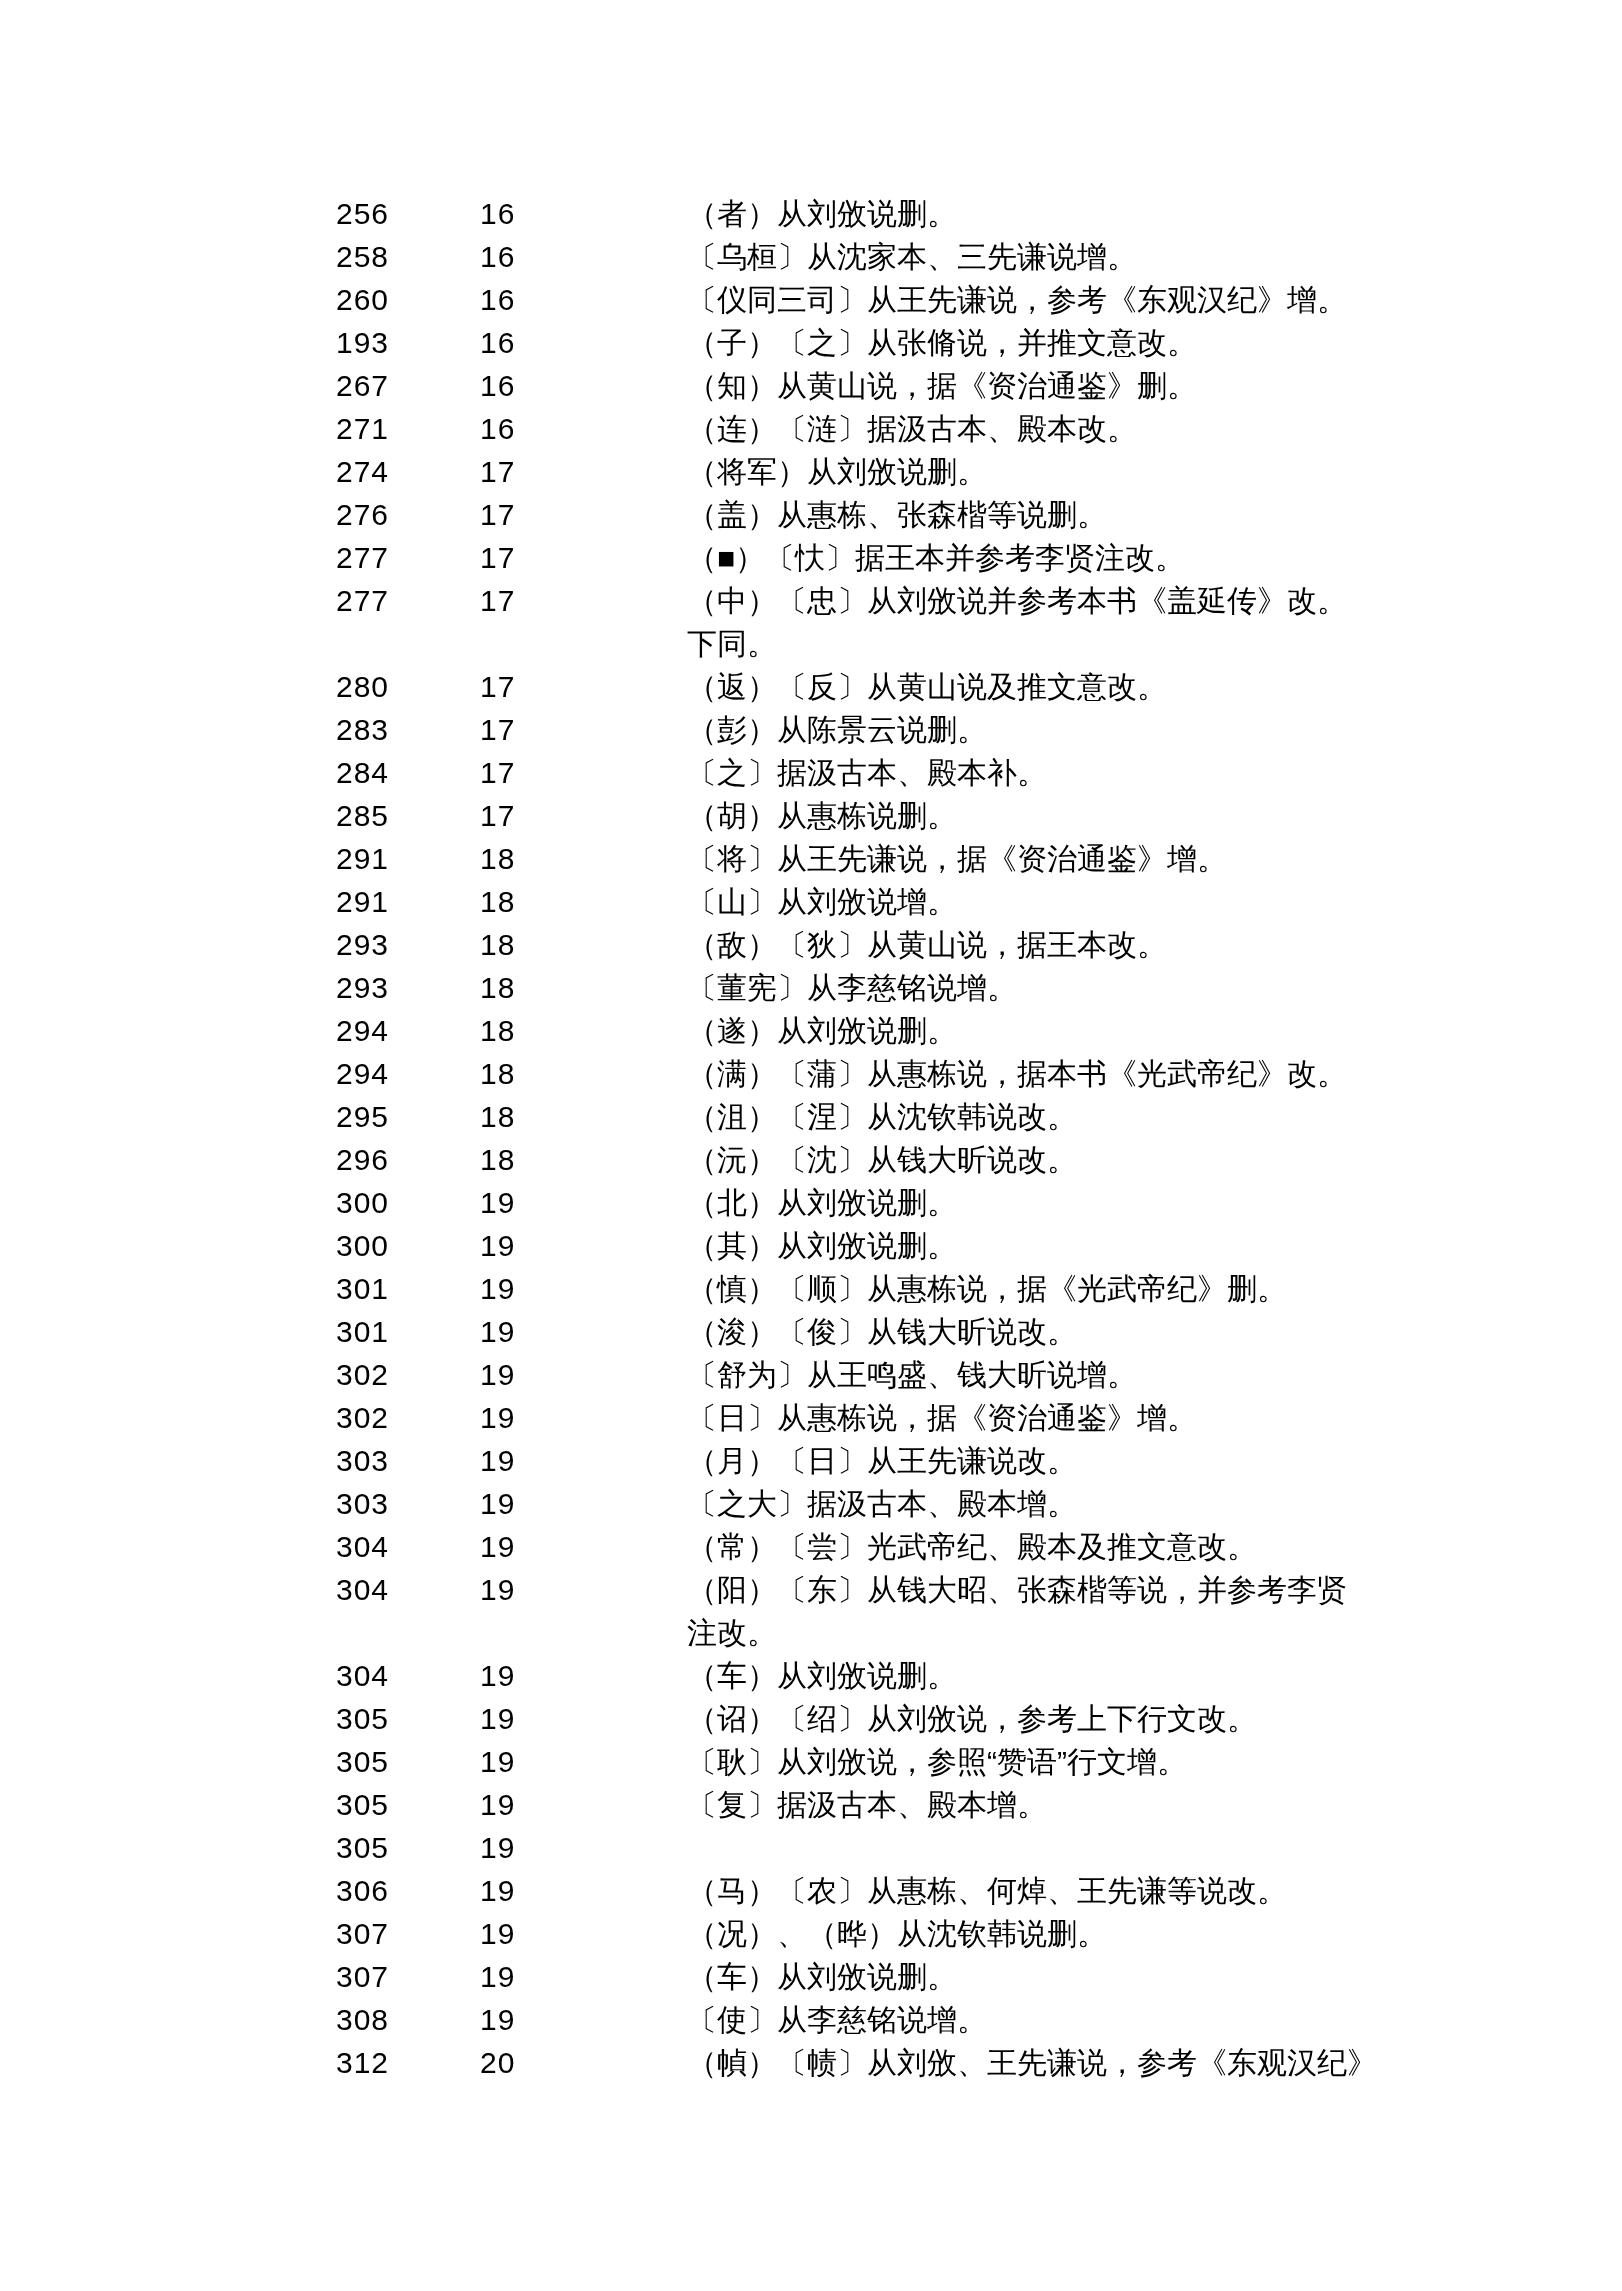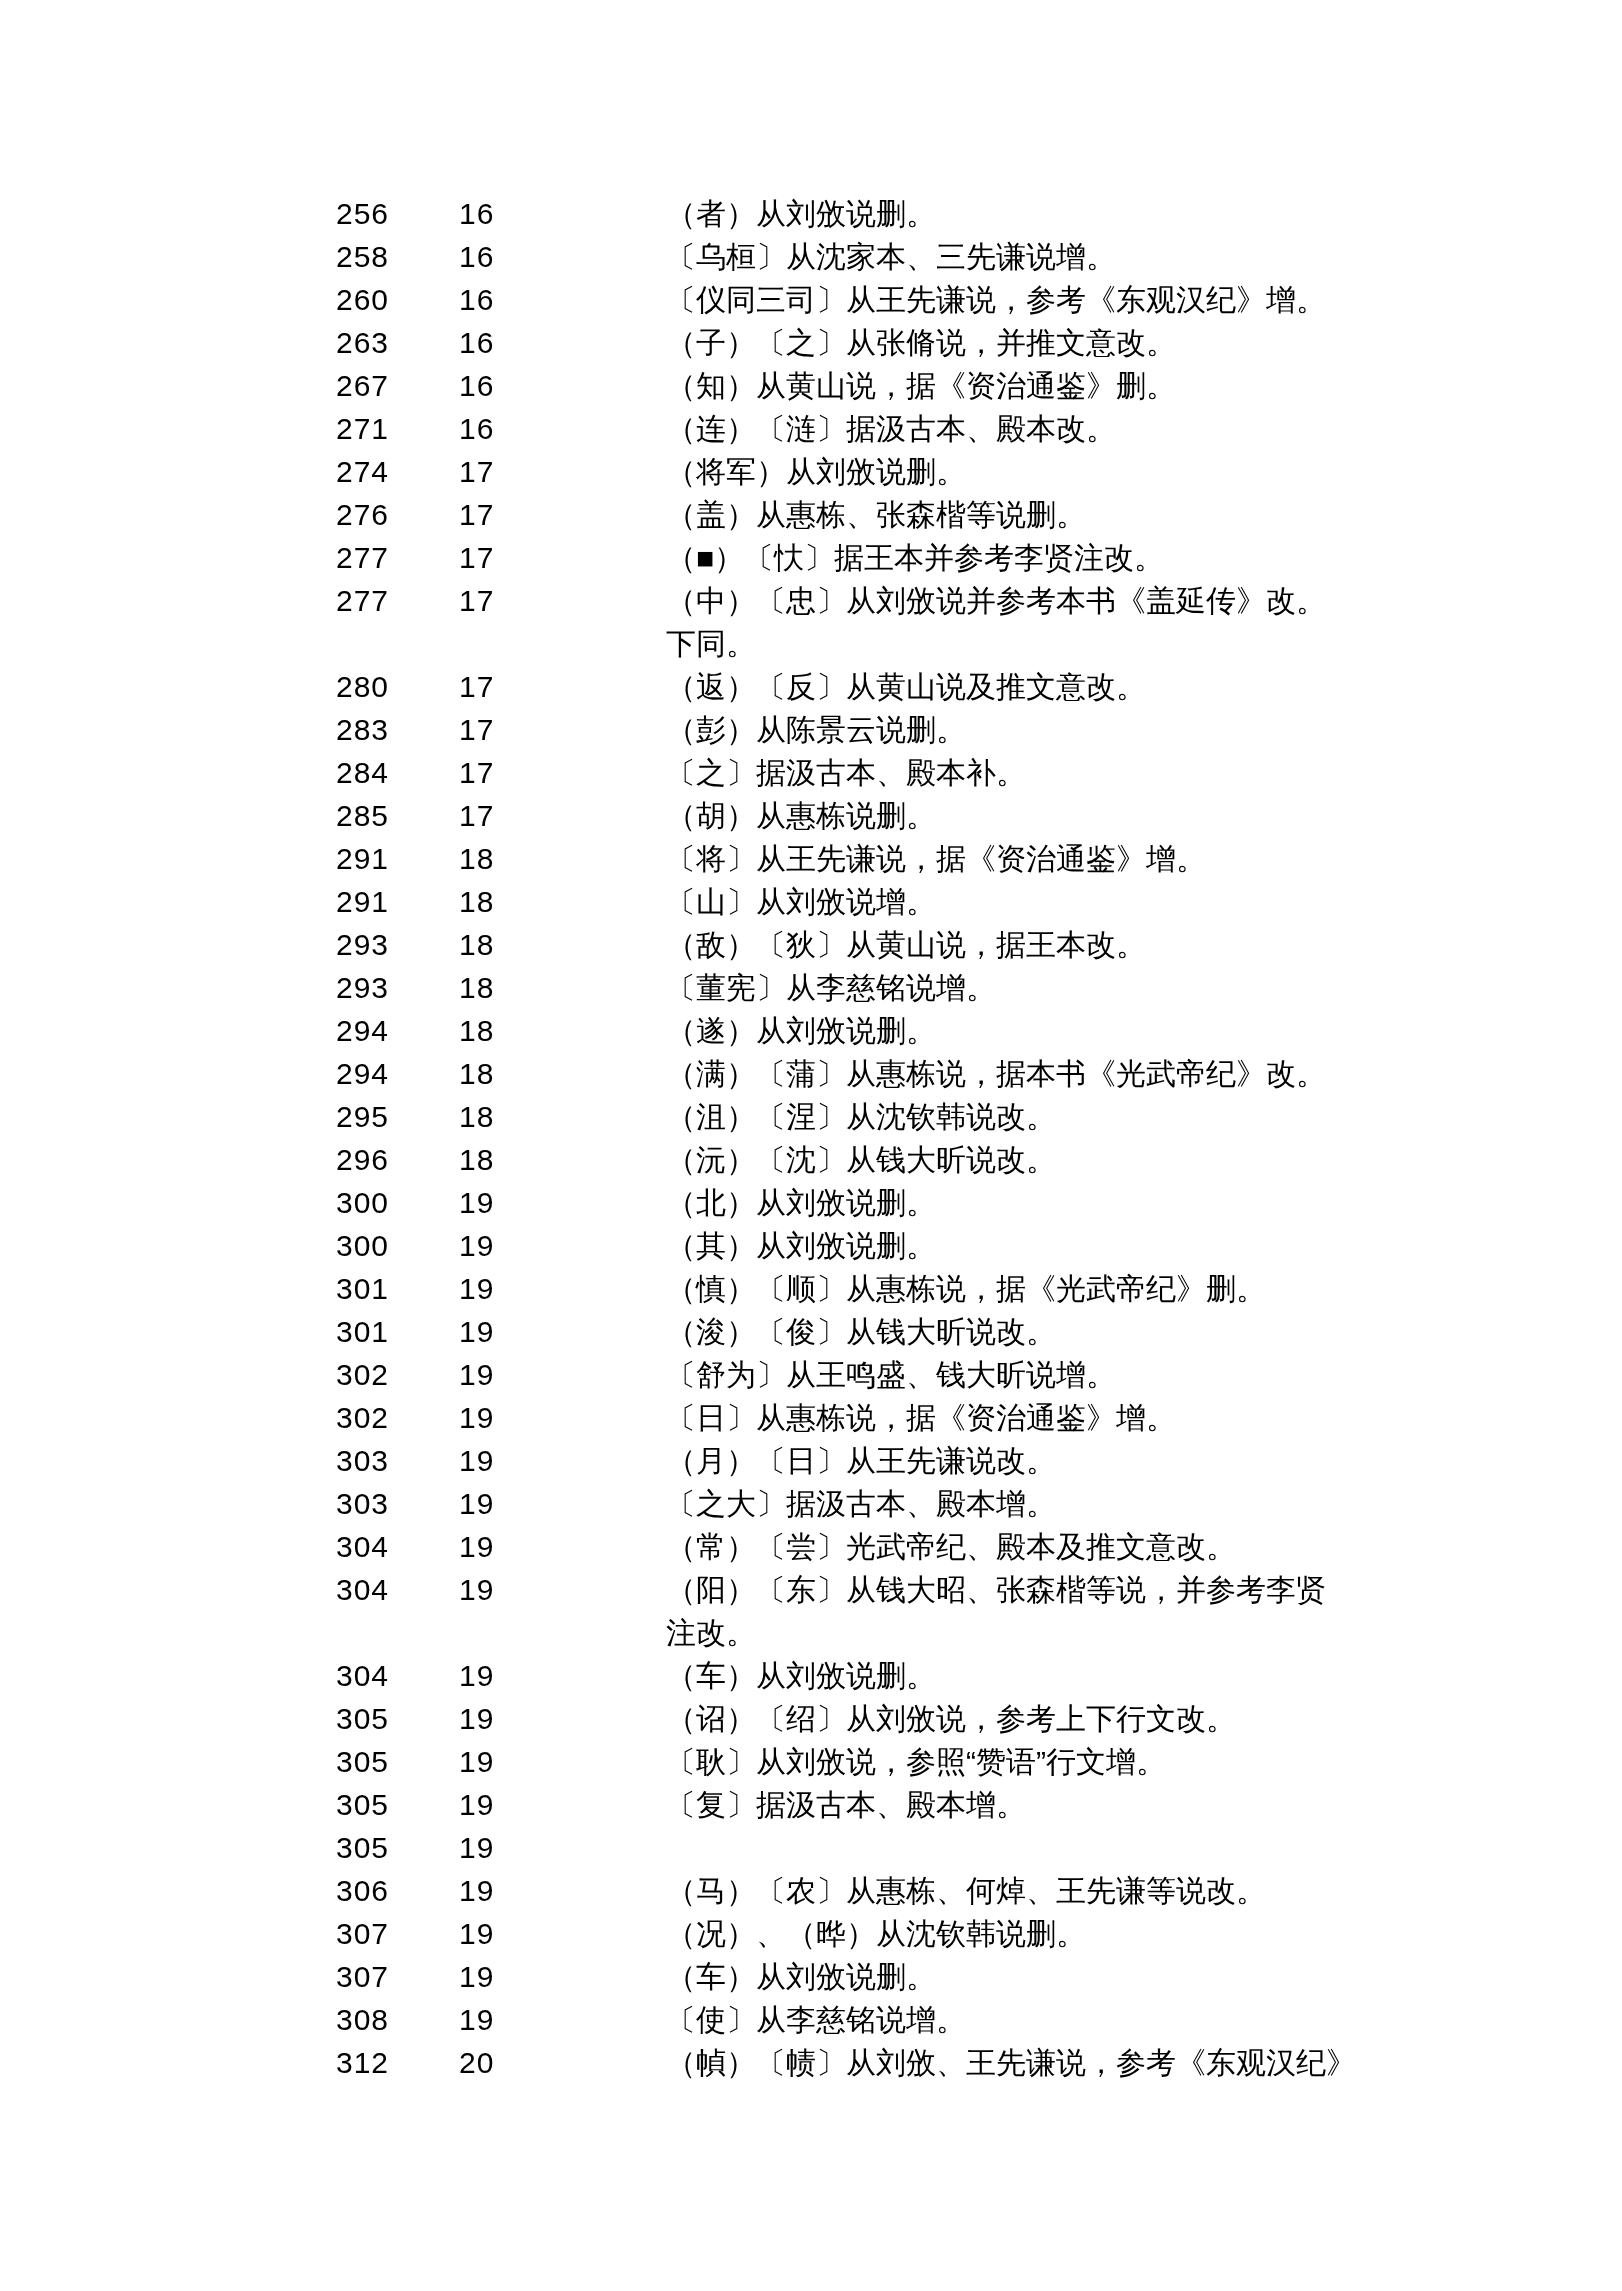--- a/index.html
+++ b/index.html
@@ -32,20 +32,21 @@
     width: 123px;
     flex: 0 0 123px;
     letter-spacing: 1px;
     white-space: nowrap;
   }
   .col-juan {
     width: 173px;
     flex: 0 0 173px;
     letter-spacing: 1px;
     white-space: nowrap;
+    margin-left: 21px;
   }
   .col-note {
     flex: 1 1 auto;
     max-width: 784px;
     margin-left: 34px;
   }
   .note-line {
     white-space: nowrap;
   }
 </style>
@@ -72,21 +73,21 @@
 
   <div class="row">
     <div class="col-page">260</div>
     <div class="col-juan">16</div>
     <div class="col-note">
           <div class="note-line">〔仪同三司〕从王先谦说，参考《东观汉纪》增。</div>
         </div>
   </div>
 
   <div class="row">
-    <div class="col-page">263</div>
+    <div class="col-page">193</div>
     <div class="col-juan">16</div>
     <div class="col-note">
           <div class="note-line">（子）〔之〕从张脩说，并推文意改。</div>
         </div>
   </div>
 
   <div class="row">
     <div class="col-page">267</div>
     <div class="col-juan">16</div>
     <div class="col-note">

